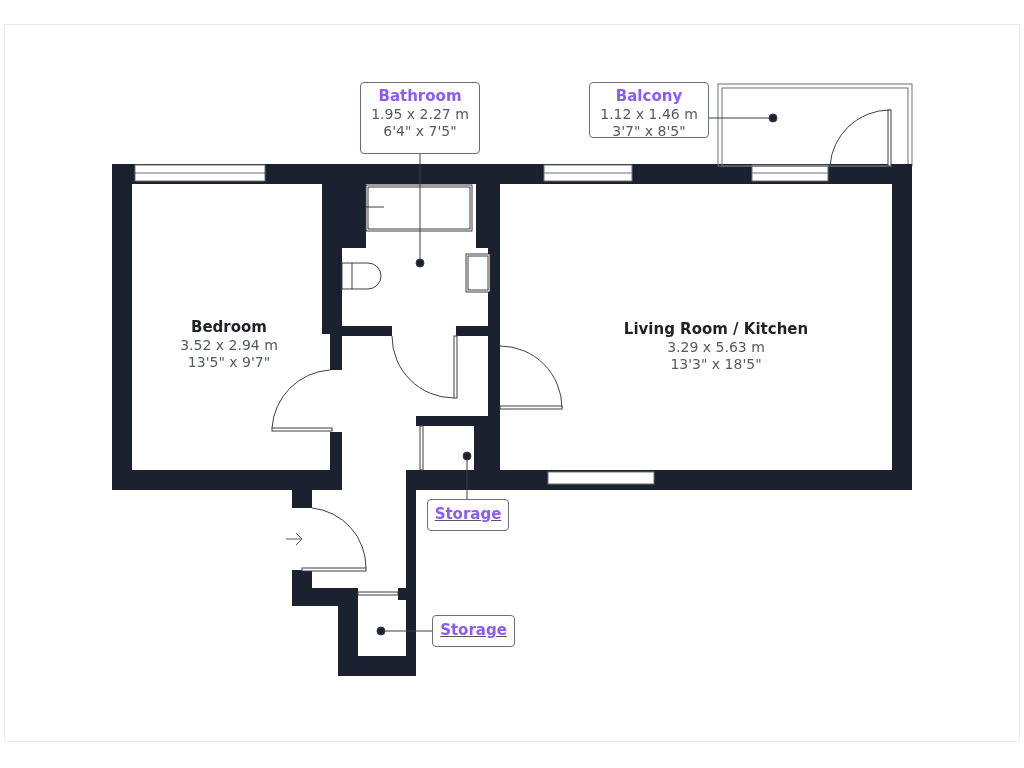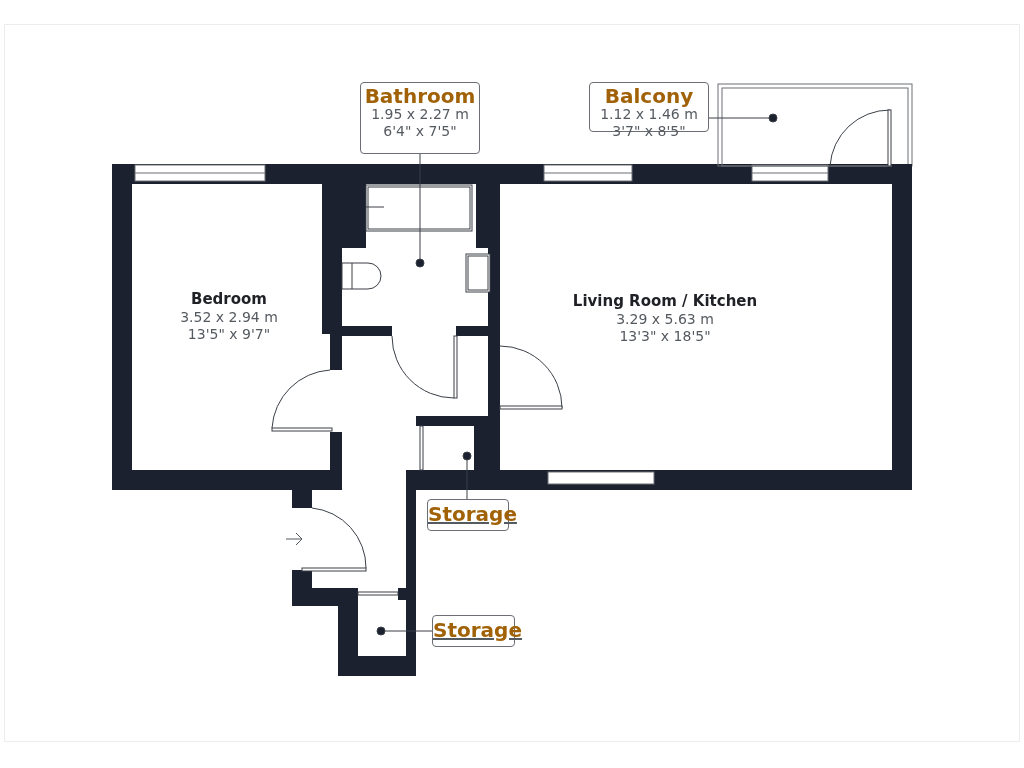--- a/index.html
+++ b/index.html
@@ -1,22 +1,22 @@
 <!DOCTYPE html>
 <html><head>
 <meta charset="utf-8">
 <style>
   html, body { margin: 0; padding: 0; background: #ffffff; }
   body { width: 1024px; height: 768px; position: relative; overflow: hidden; font-family: "DejaVu Sans", "Liberation Sans", sans-serif; }
   .frame { position: absolute; left: 4px; top: 24px; width: 1016px; height: 718px; border: 1px solid #ececec; box-sizing: border-box; }
   svg.plan { position: absolute; left: 0; top: 0; }
-  .room-label { position: absolute; text-align: center; color: #555a60; font-size: 14px; line-height: 17px; transform: translateX(-50%); white-space: nowrap; }
+  .room-label { position: absolute; text-align: center; color: #555a60; font-size: 14px; line-height: 17px; transform: translateX(-50%); white-space: nowrap; margin-top: 28px; }
   .room-label .name { color: #1f2126; font-weight: bold; font-size: 15px; line-height: 19px; }
   .callout { position: absolute; background: #fff; border: 1px solid #6b6f75; border-radius: 4px; text-align: center; color: #555a60; font-size: 14px; line-height: 17px; box-sizing: border-box; padding-top: 4px; }
-  .callout .name { color: #a16207; font-weight: bold; font-size: 20px; line-height: 19px; }
+  .callout .name { color: #8b5cf6; font-weight: bold; font-size: 15px; line-height: 19px; }
   .callout.small { padding-top: 5px; text-decoration: underline; }
 </style>
 </head>
 <body>
 
 <div class="frame"></div>
 
 <svg class="plan" width="1024" height="768" viewBox="0 0 1024 768">
   <g fill="#1c2130">
 
@@ -122,33 +122,33 @@
     <path d="M296 533 L302 539 L296 545"></path>
   </g>
 </svg>
 
 <div class="room-label" style="left:229px; top:290px;">
   <div class="name">Bedroom</div>
   <div>3.52 x 2.94 m</div>
   <div>13'5" x 9'7"</div>
 </div>
 
-<div class="room-label" style="left:665px; top:292px;">
+<div class="room-label" style="left:716px; top:292px;">
   <div class="name">Living Room / Kitchen</div>
   <div>3.29 x 5.63 m</div>
   <div>13'3" x 18'5"</div>
 </div>
 
 <div class="callout" style="left:360px; top:82px; width:120px; height:72px;">
   <div class="name">Bathroom</div>
   <div>1.95 x 2.27 m</div>
   <div>6'4" x 7'5"</div>
 </div>
 
-<div class="callout" style="left:589px; top:82px; width:120px; height:50px;">
+<div class="callout" style="left:589px; top:82px; width:120px; height:56px;">
   <div class="name">Balcony</div>
   <div>1.12 x 1.46 m</div>
   <div>3'7" x 8'5"</div>
 </div>
 
 <div class="callout small" style="left:427px; top:499px; width:82px; height:32px;">
   <div class="name">Storage</div>
 </div>
 
 <div class="callout small" style="left:432px; top:615px; width:83px; height:32px;">

